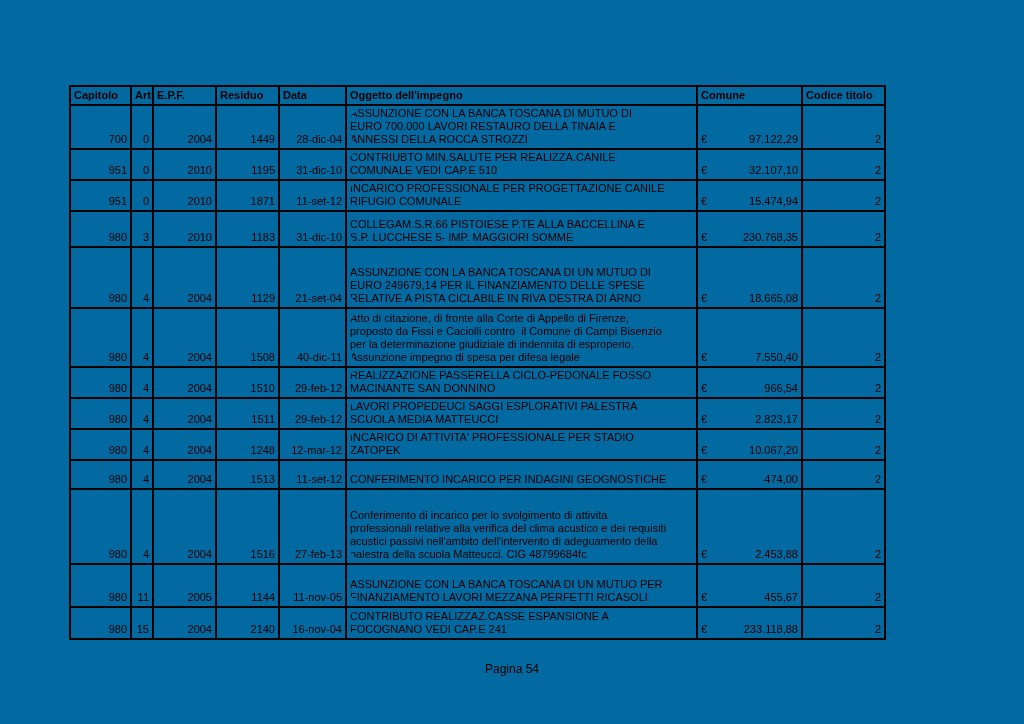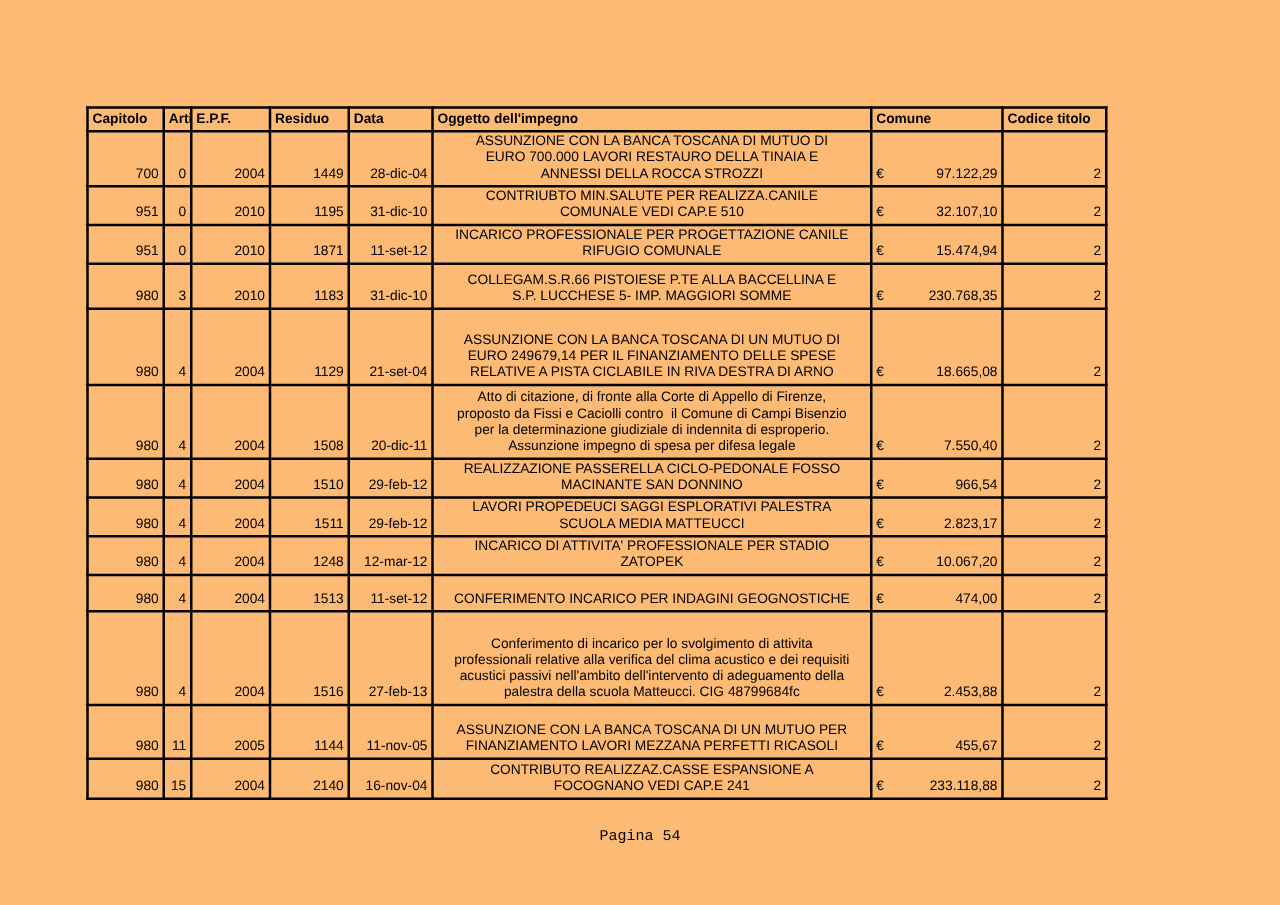--- a/index.html
+++ b/index.html
@@ -10,21 +10,21 @@
   body {
     width: 1024px;
     height: 724px;
     font-family: "Liberation Sans", "DejaVu Sans", sans-serif;
     color: #000;
   }
   .sheet {
     position: relative;
     width: 1024px;
     height: 724px;
-    background: #fdba74;
+    background: #0369a1;
     overflow: hidden;
   }
   table.impegni {
     position: absolute;
     left: 69px;
     top: 85px;
     width: 815px;
     border-collapse: collapse;
     table-layout: fixed;
   }
@@ -46,42 +46,42 @@
   table.impegni td {
     vertical-align: bottom;
   }
   td.num {
     text-align: right;
     padding-right: 4px;
     white-space: nowrap;
   }
   td.oggetto {
     white-space: pre;
-    text-align: center;
+    text-align: left;
     padding-left: 3px;
+    border-radius: 22px;
   }
   td.residuo { padding-right: 5px; }
   .res-line {
     display: flex;
     justify-content: space-between;
     align-items: baseline;
   }
   td.codice {
     text-align: right;
     padding-right: 3px;
   }
   .footer {
     position: absolute;
     left: 0;
     top: 662px;
     width: 1024px;
     text-align: center;
     font-size: 12px;
     color: #000;
-    font-family: Liberation Mono, monospace;
   }
 </style>
 </head>
 <body>
 
 <div class="sheet">
 
   <table class="impegni">
     <colgroup>
       <col style="width:61px">
@@ -186,21 +186,21 @@
         <span>18.665,08</span>
       </div>
     </td>
     <td class="codice">2</td>
   </tr>
         <tr style="height: 59px;">
     <td class="num">980</td>
     <td class="num">4</td>
     <td class="num">2004</td>
     <td class="num">1508</td>
-    <td class="num">20-dic-11</td>
+    <td class="num">40-dic-11</td>
     <td class="oggetto">Atto di citazione, di fronte alla Corte di Appello di Firenze,
 proposto da Fissi e Caciolli contro  il Comune di Campi Bisenzio
 per la determinazione giudiziale di indennita di esproperio.
 Assunzione impegno di spesa per difesa legale</td>
     <td class="residuo">
       <div class="res-line">
         <span>€</span>
         <span>7.550,40</span>
       </div>
     </td>

